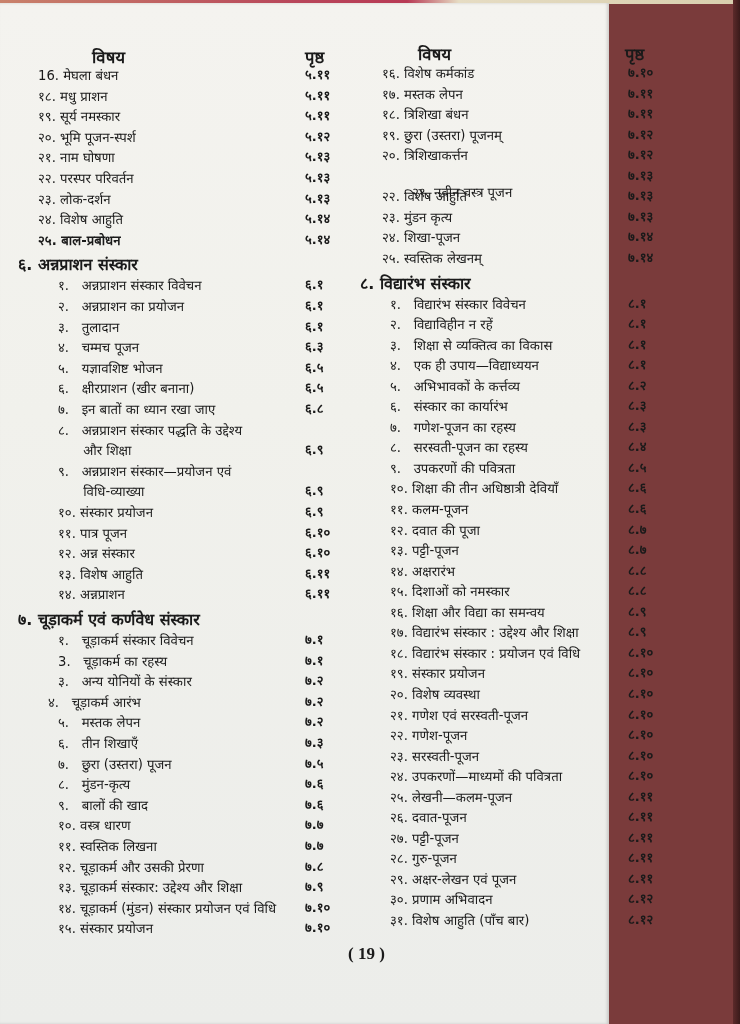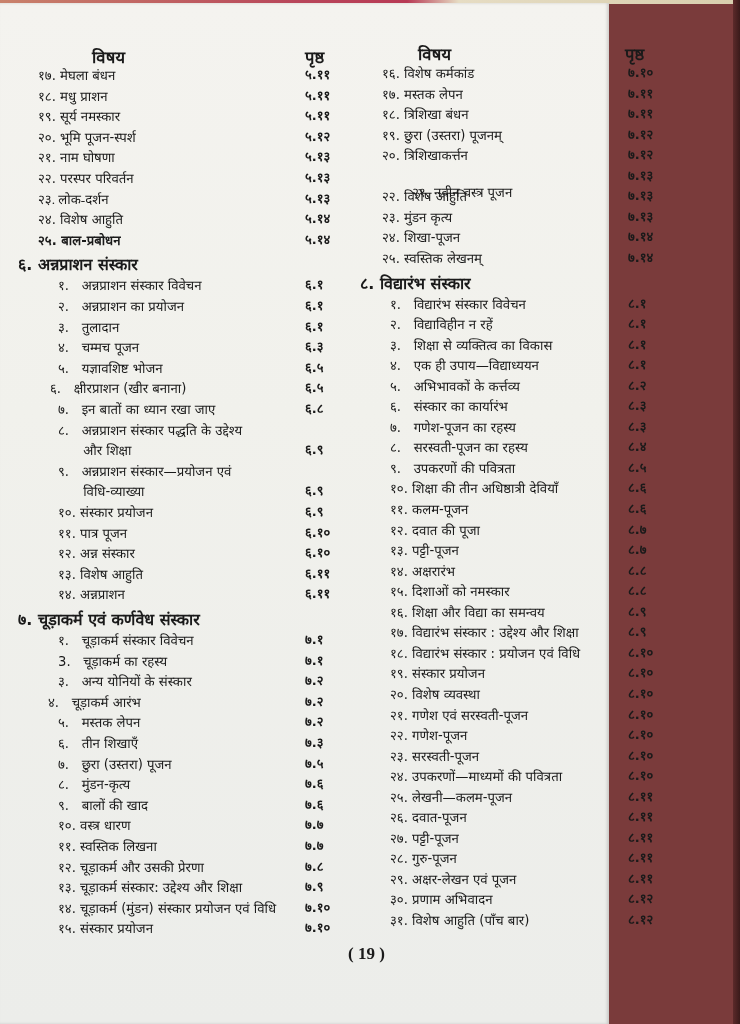--- a/index.html
+++ b/index.html
@@ -20,50 +20,50 @@
   .pagenum{position:absolute;left:0;width:733px;top:941px;text-align:center;font-family:"Liberation Serif",serif;font-weight:bold;font-size:17px;}
 </style>
 </head>
 <body>
 
 <div class="topstrip"></div>
 <div class="page">
   <div class="col" id="colL" style="left:0;width:360px;">
     <div class="hdr" style="left:92px;top:42px;">विषय</div>
     <div class="hdr" style="left:305px;top:42px;">पृष्ठ</div>
-  <div class="row" style="left: 38px; top: 64px; white-space: pre;">१७. मेघला बंधन</div>
+  <div class="row" style="left: 38px; top: 64px; white-space: pre;">16. मेघला बंधन</div>
       <div class="pg" style="left: 305px; top: 63px;">५.११</div>
       <div class="row" style="left: 38px; top: 84.6px; white-space: pre;">१८. मधु प्राशन</div>
       <div class="pg" style="left: 305px; top: 83.6px;">५.११</div>
       <div class="row" style="left: 38px; top: 105.2px; white-space: pre;">१९. सूर्य नमस्कार</div>
       <div class="pg" style="left: 305px; top: 104.2px;">५.११</div>
       <div class="row" style="left: 38px; top: 125.8px; white-space: pre;">२०. भूमि पूजन-स्पर्श</div>
       <div class="pg" style="left: 305px; top: 124.8px;">५.१२</div>
       <div class="row" style="left: 38px; top: 146.4px; white-space: pre;">२१. नाम घोषणा</div>
       <div class="pg" style="left: 305px; top: 145.4px;">५.१३</div>
       <div class="row" style="left: 38px; top: 167px; white-space: pre;">२२. परस्पर परिवर्तन</div>
       <div class="pg" style="left: 305px; top: 166px;">५.१३</div>
-      <div class="row" style="left: 38px; top: 187.6px; white-space: pre; font-family: Liberation Serif, serif;">२३. लोक-दर्शन</div>
+      <div class="row" style="left: 38px; top: 187.6px; white-space: pre;">२३. लोक-दर्शन</div>
       <div class="pg" style="left: 305px; top: 186.6px;">५.१३</div>
       <div class="row" style="left: 38px; top: 208.2px; white-space: pre;">२४. विशेष आहुति</div>
       <div class="pg" style="left: 305px; top: 207.2px;">५.१४</div>
       <div class="row" style="left: 38px; top: 228.8px; white-space: pre; font-weight: bold;">२५. बाल-प्रबोधन</div>
       <div class="pg" style="left: 305px; top: 227.8px;">५.१४</div>
       <div class="sec" style="left: 18px; top: 252.4px;">६. अन्नप्राशन संस्कार</div>
       <div class="row" style="left: 58px; top: 274.4px; white-space: pre;">१.   अन्नप्राशन संस्कार विवेचन</div>
       <div class="pg" style="left: 305px; top: 273.4px;">६.१</div>
       <div class="row" style="left: 58px; top: 295px; white-space: pre;">२.   अन्नप्राशन का प्रयोजन</div>
       <div class="pg" style="left: 305px; top: 294px;">६.१</div>
       <div class="row" style="left: 58px; top: 315.6px; white-space: pre;">३.   तुलादान</div>
       <div class="pg" style="left: 305px; top: 314.6px;">६.१</div>
       <div class="row" style="left: 58px; top: 336.2px; white-space: pre;">४.   चम्मच पूजन</div>
       <div class="pg" style="left: 305px; top: 335.2px;">६.३</div>
       <div class="row" style="left: 58px; top: 356.8px; white-space: pre;">५.   यज्ञावशिष्ट भोजन</div>
       <div class="pg" style="left: 305px; top: 355.8px;">६.५</div>
-      <div class="row" style="left: 50px; top: 377.4px; white-space: pre;">६.   क्षीरप्राशन (खीर बनाना)</div>
+      <div class="row" style="left: 58px; top: 377.4px; white-space: pre;">६.   क्षीरप्राशन (खीर बनाना)</div>
       <div class="pg" style="left: 305px; top: 376.4px;">६.५</div>
       <div class="row" style="left: 58px; top: 398px; white-space: pre;">७.   इन बातों का ध्यान रखा जाए</div>
       <div class="pg" style="left: 305px; top: 397px;">६.८</div>
       <div class="row" style="left: 58px; top: 418.6px; white-space: pre;">८.   अन्नप्राशन संस्कार पद्धति के उद्देश्य</div>
       <div class="row" style="left: 58px; top: 439.2px; white-space: pre;">      और शिक्षा</div>
       <div class="pg" style="left: 305px; top: 438.2px;">६.९</div>
       <div class="row" style="left: 58px; top: 459.8px; white-space: pre;">९.   अन्नप्राशन संस्कार—प्रयोजन एवं</div>
       <div class="row" style="left: 58px; top: 480.4px; white-space: pre;">      विधि-व्याख्या</div>
       <div class="pg" style="left: 305px; top: 479.4px;">६.९</div>
       <div class="row" style="left: 58px; top: 501px; white-space: pre;">१०. संस्कार प्रयोजन</div>

